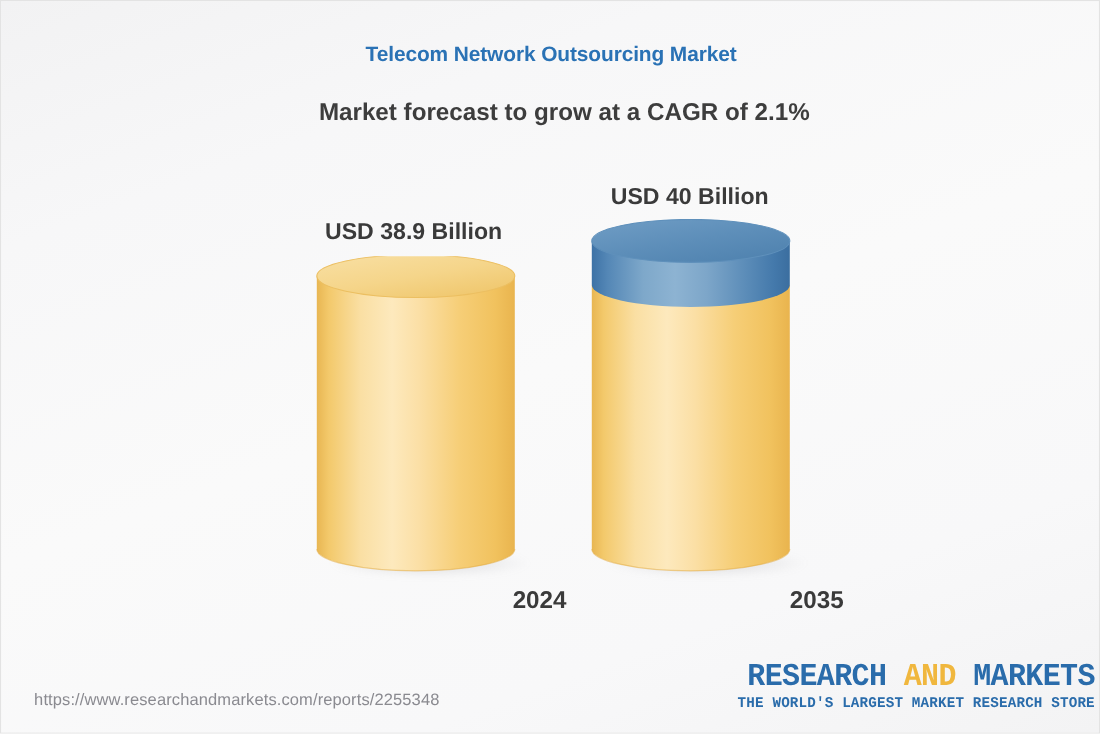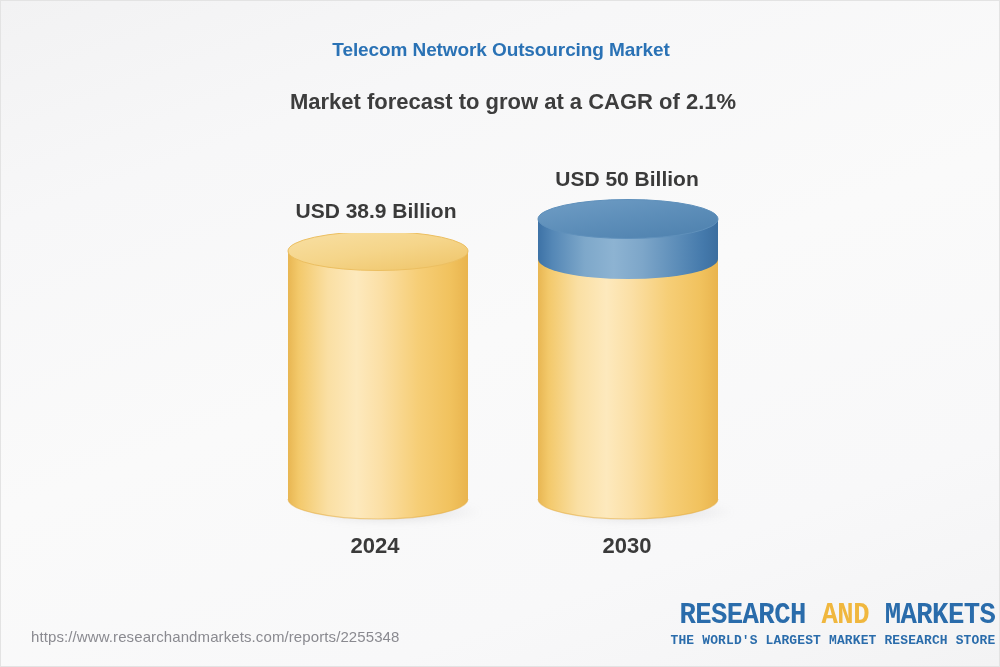--- a/index.html
+++ b/index.html
@@ -67,21 +67,21 @@
     text-align: center;
     font-size: 21px;
     font-weight: bold;
     color: #3a3a3a;
     white-space: nowrap;
   }
 
   .cat-label {
     position: absolute;
     width: 280px;
-    text-align: center;
+    text-align: right;
     font-size: 22px;
     font-weight: bold;
     color: #3a3a3a;
   }
 
   
   .cyl-shadow {
     position: absolute;
     border-radius: 50%/14%;
     background: radial-gradient(ellipse at 50% 50%, rgba(120,120,125,0.20) 0%, rgba(140,140,145,0.10) 45%, rgba(160,160,165,0.0) 72%);
@@ -162,21 +162,21 @@
 
       <path d="M3,18 L3,266 A90,20 0 0 0 183,266 L183,18 Z" fill="url(#yBody1)"></path>
 
       <path d="M3,266 A90,20 0 0 0 183,266" fill="none" stroke="#e4ad46" stroke-width="1.1" opacity="0.55"></path>
 
       <ellipse cx="93" cy="18" rx="90" ry="19.5" fill="url(#yTop1)" stroke="#ecbf61" stroke-width="1"></ellipse>
     </svg>
 
     <div class="cat-label" style="left:234px; top:532px;">2024</div>
 
-    <div class="value-label" style="left:486px; top:166px;">USD 50 Billion</div>
+    <div class="value-label" style="left:486px; top:166px;">USD 40 Billion</div>
 
     <div class="cyl-shadow" style="left:552px; top:498px; width:180px; height:26px;"></div>
 
     <svg class="bar-group" style="left:534px; top:198px;" width="186" height="324" viewBox="0 0 186 324">
       <defs>
         <linearGradient id="yBody2" x1="0" y1="0" x2="1" y2="0">
           <stop offset="0" stop-color="#e8b652"></stop>
           <stop offset="0.06" stop-color="#f3c96b"></stop>
           <stop offset="0.22" stop-color="#fadfa3"></stop>
           <stop offset="0.38" stop-color="#fde9bd"></stop>
@@ -203,21 +203,21 @@
       </defs>
 
       <path d="M3,60 L3,300 A90,20 0 0 0 183,300 L183,60 Z" fill="url(#yBody2)"></path>
       <path d="M3,300 A90,20 0 0 0 183,300" fill="none" stroke="#e4ad46" stroke-width="1.1" opacity="0.55"></path>
 
       <path d="M3,20 L3,60 A90,20 0 0 0 183,60 L183,20 Z" fill="url(#bBody2)"></path>
 
       <ellipse cx="93" cy="20" rx="90" ry="19.5" fill="url(#bTop2)" stroke="#5f90bb" stroke-width="1"></ellipse>
     </svg>
 
-    <div class="cat-label" style="left:486px; top:532px;">2030</div>
+    <div class="cat-label" style="left:486px; top:532px;">2035</div>
 
   </div>
 
   <div class="footer-url">https://www.researchandmarkets.com/reports/2255348</div>
 
   <div class="logo">
     <div class="logo-main"><span>RESEARCH </span><span class="logo-and">AND</span><span> MARKETS</span></div>
     <div class="logo-tag">THE WORLD'S LARGEST MARKET RESEARCH STORE</div>
   </div>
 

